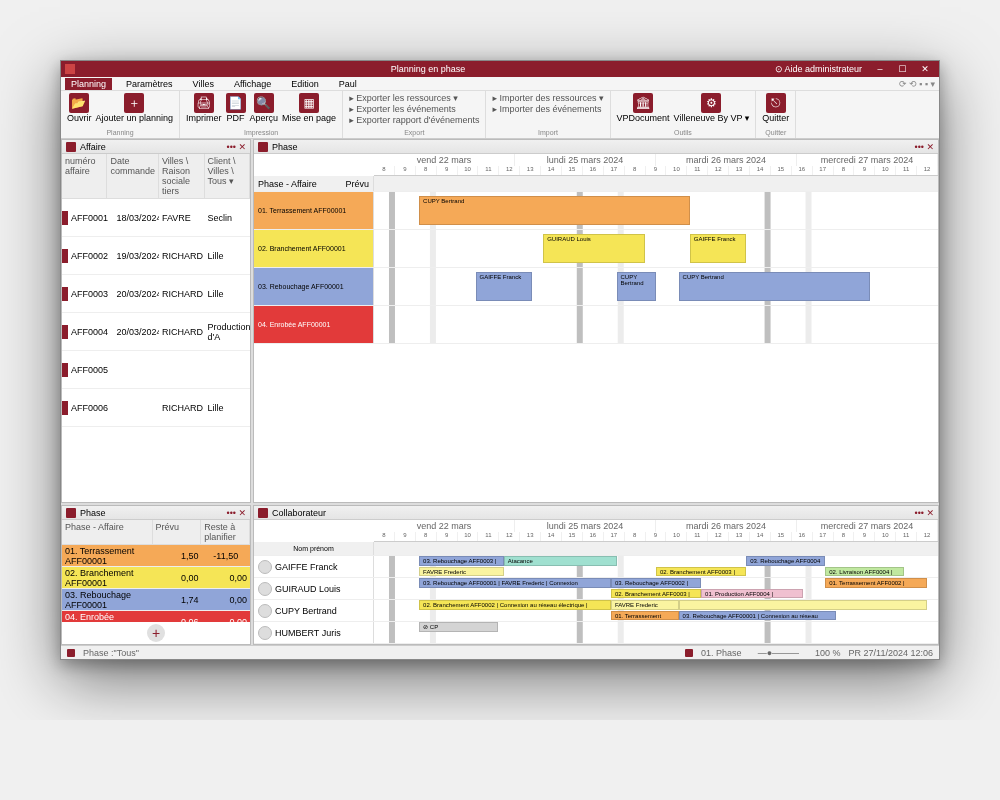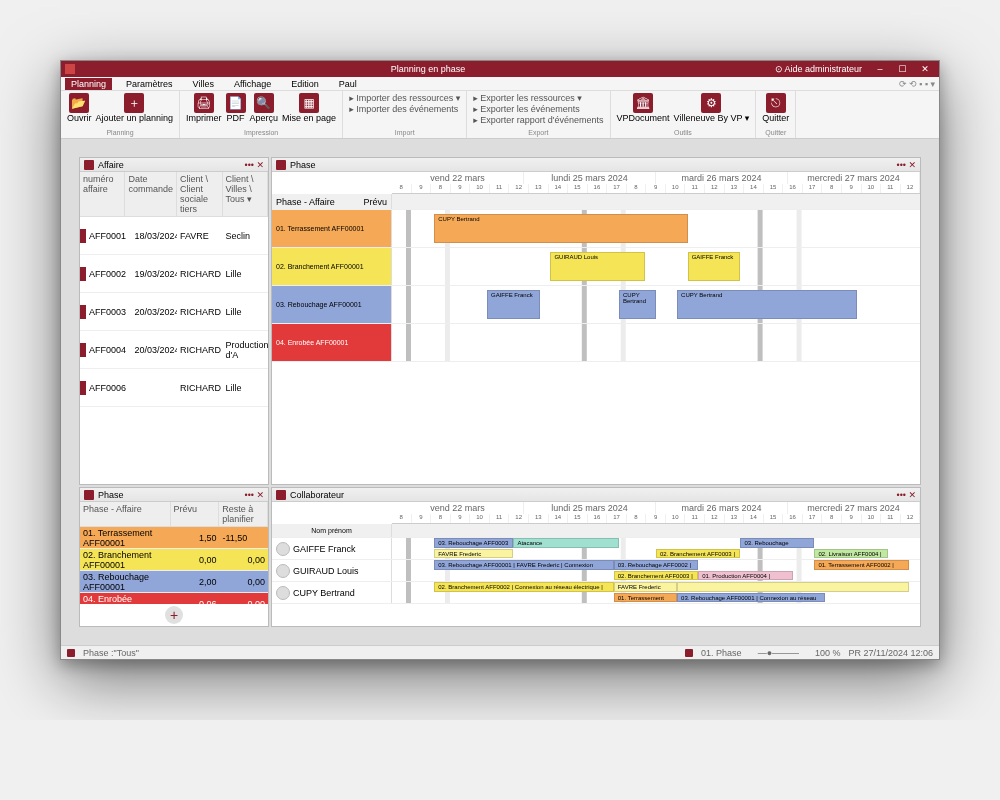--- a/index.html
+++ b/index.html
@@ -12,21 +12,21 @@
 .menubar .tab{padding:1px 6px}
 .menubar .tab.active{background:#8b1d2c;color:#fff}
 .ribbon{background:#f5f5f5;height:48px;display:flex;border-bottom:1px solid #ccc;font-size:7px}
 .rgroup{border-right:1px solid #ddd;padding:2px 6px;display:flex;flex-direction:column;align-items:center;justify-content:space-between}
 .rgroup .icons{display:flex;gap:4px;align-items:flex-start}
 .ricon{display:flex;flex-direction:column;align-items:center;gap:1px;cursor:pointer;text-align:center;line-height:1}
 .ricon .glyph{width:20px;height:20px;background:#8b1d2c;border-radius:2px;display:flex;align-items:center;justify-content:center;color:#fff;font-size:12px}
 .rgroup .glabel{color:#888;font-size:7px}
 .rlist{display:flex;flex-direction:column;gap:1px;font-size:7px;color:#555}
 .rlist div{cursor:pointer}
-.content{flex:1;display:grid;grid-template-columns:190px 1fr;grid-template-rows:1fr 140px;gap:2px;padding:18px;background:#ddd;overflow:hidden}
+.content{flex:1;display:grid;grid-template-columns:190px 1fr;grid-template-rows:1fr 140px;gap:2px;padding:0;background:#ddd;overflow:hidden}
 .panel{background:#fff;border:1px solid #bbb;display:flex;flex-direction:column;overflow:hidden}
 .panel-header{background:linear-gradient(#f0f0f0,#e5e5e5);height:14px;display:flex;align-items:center;padding:0 4px;font-size:8px;border-bottom:1px solid #ccc;position:relative}
 .panel-header .hicon{width:10px;height:10px;background:#8b1d2c;border-radius:1px;margin-right:4px}
 .panel-header .actions{margin-left:auto;display:flex;gap:2px;color:#8b1d2c;font-size:9px}
 .grid-head{display:flex;background:#eee;font-size:7px;color:#555;border-bottom:1px solid #ddd}
 .grid-head div{padding:2px 3px;border-right:1px solid #ddd;flex:1}
 .grid-body{flex:1;overflow:auto}
 .grid-row{display:flex;height:38px;border-bottom:1px solid #eee;font-size:7px;align-items:center}
 .grid-row div{padding:2px 3px;flex:1;overflow:hidden}
 .grid-row .marker{flex:0 0 6px;background:#8b1d2c;height:14px;padding:0}
@@ -117,35 +117,35 @@
           <div class="ricon">
             <div class="glyph">▦</div>
             <div>Mise en page</div>
           </div>
         </div>
         <div class="glabel">Impression</div>
       </div>
       <div class="rgroup">
         <div class="icons">
           <div class="rlist">
-            <div>▸ Importer des ressources ▾</div>
-            <div>▸ Importer des événements</div>
-          </div>
-        </div>
-        <div class="glabel">Import</div>
-      </div>
-      <div class="rgroup">
-        <div class="icons">
-          <div class="rlist">
             <div>▸ Exporter les ressources ▾</div>
             <div>▸ Exporter les événements</div>
             <div>▸ Exporter rapport d'événements</div>
           </div>
         </div>
         <div class="glabel">Export</div>
+      </div>
+      <div class="rgroup">
+        <div class="icons">
+          <div class="rlist">
+            <div>▸ Importer des ressources ▾</div>
+            <div>▸ Importer des événements</div>
+          </div>
+        </div>
+        <div class="glabel">Import</div>
       </div>
       <div class="rgroup">
         <div class="icons">
           <div class="ricon">
             <div class="glyph">🏛</div>
             <div>VPDocument</div>
           </div>
           <div class="ricon">
             <div class="glyph">⚙</div>
             <div>Villeneuve By VP ▾</div>
@@ -168,21 +168,21 @@
 
     <div class="panel">
       <div class="panel-header">
         <span class="hicon"></span>
         <span>Affaire</span>
         <span class="actions">••• ✕</span>
       </div>
       <div class="grid-head">
         <div>numéro affaire</div>
         <div>Date commande</div>
-        <div>Client \ Client sociale tiers</div>
+        <div>Villes \ Raison sociale tiers</div>
         <div>Client \ Villes \ Tous ▾</div>
       </div>
       <div class="grid-body" id="affaire-body">
           <div class="grid-row">
             <div class="marker"></div>
             <div>AFF0001</div>
             <div>18/03/2024</div>
             <div>FAVRE</div>
             <div>Seclin</div>
           </div>
@@ -199,20 +199,27 @@
             <div>20/03/2024</div>
             <div>RICHARD</div>
             <div>Lille</div>
           </div>
           <div class="grid-row">
             <div class="marker"></div>
             <div>AFF0004</div>
             <div>20/03/2024</div>
             <div>RICHARD</div>
             <div>Production d'A</div>
+          </div>
+          <div class="grid-row">
+            <div class="marker"></div>
+            <div>AFF0005</div>
+            <div></div>
+            <div></div>
+            <div></div>
           </div>
           <div class="grid-row">
             <div class="marker"></div>
             <div>AFF0006</div>
             <div></div>
             <div>RICHARD</div>
             <div>Lille</div>
           </div>
         </div>
     </div>
@@ -306,30 +313,30 @@
       </div>
       <div class="grid-head">
         <div style="flex:2">Phase - Affaire</div>
         <div>Prévu</div>
         <div>Reste à planifier</div>
       </div>
       <div class="grid-body" id="phase-body">
           <div class="grid-row c0">
             <div style="flex:2">01. Terrassement AFF00001</div>
             <div style="text-align:right">1,50</div>
-            <div style="text-align:left">-11,50</div>
+            <div style="text-align:center">-11,50</div>
           </div>
           <div class="grid-row c1">
             <div style="flex:2">02. Branchement AFF00001</div>
             <div style="text-align:right">0,00</div>
             <div style="text-align:right">0,00</div>
           </div>
           <div class="grid-row c2">
             <div style="flex:2">03. Rebouchage AFF00001</div>
-            <div style="text-align:right">2,00</div>
+            <div style="text-align:right">1,74</div>
             <div style="text-align:right">0,00</div>
           </div>
           <div class="grid-row c3">
             <div style="flex:2">04. Enrobée AFF00001</div>
             <div style="text-align:right">0,06</div>
             <div style="text-align:right">0,00</div>
           </div>
         </div>
       <div class="addbtn">+</div>
     </div>
@@ -414,20 +421,29 @@
               <div class="gantt-label">
                 <div class="avatar"></div>
                 <span>CUPY Bertrand</span>
               </div>
               <div class="gantt-lane">
                 <div class="bar small c-yellow" style="left: 8%; width: 34%; top: 2%; height: 46%;">02. Branchement AFF0002 | Connexion au réseau électrique | FAVRE Frederic Seclin</div>
                 <div class="bar small c-orange" style="left: 42%; width: 12%; top: 50%; height: 46%;">01. Terrassement AFF0003 | RICHARD Paul | Lille</div>
                 <div class="bar small c-lyellow" style="left: 42%; width: 12%; top: 2%; height: 46%;">FAVRE Frederic</div>
                 <div class="bar small c-blue" style="left: 54%; width: 28%; top: 50%; height: 46%;">03. Rebouchage AFF00001 | Connexion au réseau électrique | FAVRE Frederic Seclin</div>
                 <div class="bar small c-lyellow" style="left: 54%; width: 44%; top: 2%; height: 46%;"></div>
+              </div>
+            </div>
+            <div class="gantt-row small" style="height: 22px;">
+              <div class="gantt-label">
+                <div class="avatar"></div>
+                <span>HUMBERT Juris</span>
+              </div>
+              <div class="gantt-lane">
+                <div class="bar small c-grey" style="left: 8%; width: 14%; top: 2%; height: 46%;">⊘ CP</div>
               </div>
             </div>
           </div>
       </div>
     </div>
 
   </div>
 
   <div class="statusbar">
     <span class="dot"></span>

